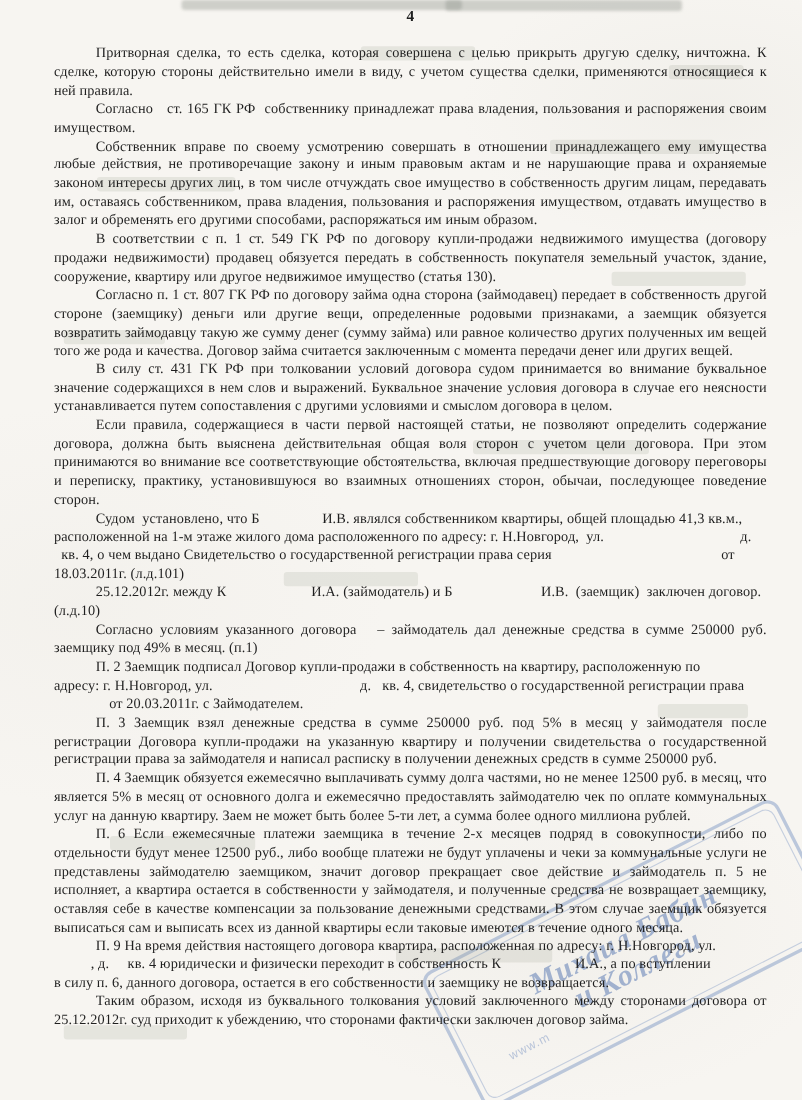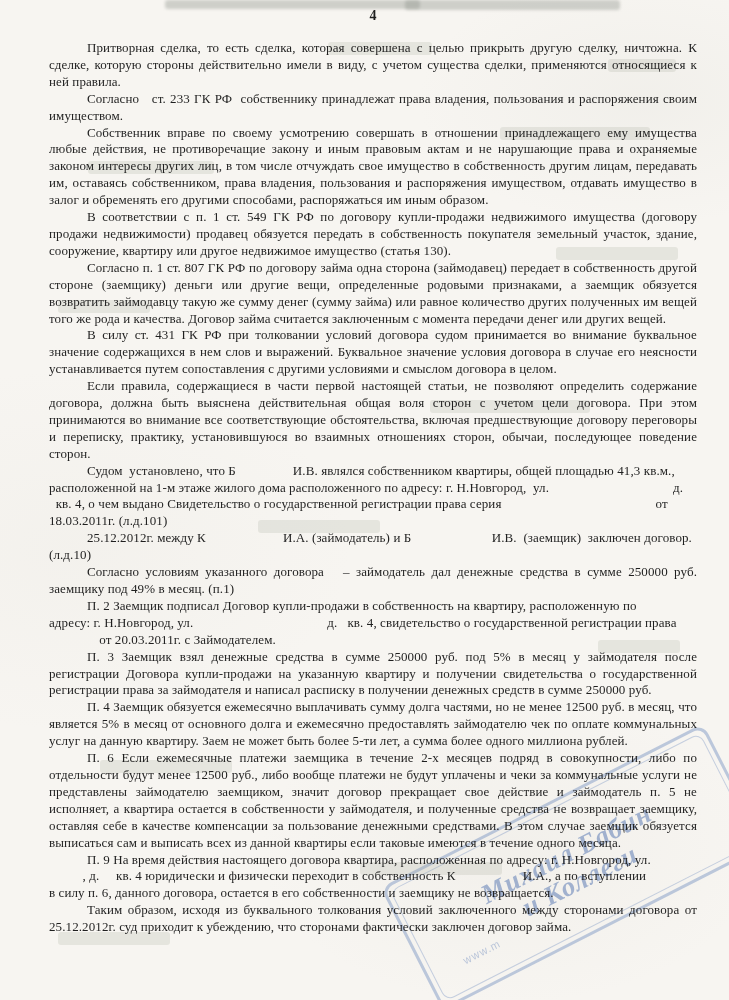--- a/index.html
+++ b/index.html
@@ -85,21 +85,21 @@
 
   <div class="stamp">
     <span class="big">Михаил Бабин</span>
     <span class="big">и Коллеги</span>
     <span class="url">www.m</span>
   </div>
 
   <div class="content">
     <p class="page-number">4</p>
     <p class="para">Притворная сделка, то есть сделка, которая совершена с целью прикрыть другую сделку, ничтожна. К сделке, которую стороны действительно имели в виду, с учетом существа сделки, применяются относящиеся к ней правила.</p>
-    <p class="para">Согласно   ст. 233 ГК РФ  собственнику принадлежат права владения, пользования и распоряжения своим имуществом.</p>
+    <p class="para">Согласно   ст. 165 ГК РФ  собственнику принадлежат права владения, пользования и распоряжения своим имуществом.</p>
     <p class="para">Собственник вправе по своему усмотрению совершать в отношении принадлежащего ему имущества любые действия, не противоречащие закону и иным правовым актам и не нарушающие права и охраняемые законом интересы других лиц, в том числе отчуждать свое имущество в собственность другим лицам, передавать им, оставаясь собственником, права владения, пользования и распоряжения имуществом, отдавать имущество в залог и обременять его другими способами, распоряжаться им иным образом.</p>
     <p class="para">В соответствии с п. 1 ст. 549 ГК РФ по договору купли-продажи недвижимого имущества (договору продажи недвижимости) продавец обязуется передать в собственность покупателя земельный участок, здание, сооружение, квартиру или другое недвижимое имущество (статья 130).</p>
     <p class="para">Согласно п. 1 ст. 807 ГК РФ по договору займа одна сторона (займодавец) передает в собственность другой стороне (заемщику) деньги или другие вещи, определенные родовыми признаками, а заемщик обязуется возвратить займодавцу такую же сумму денег (сумму займа) или равное количество других полученных им вещей того же рода и качества. Договор займа считается заключенным с момента передачи денег или других вещей.</p>
     <p class="para">В силу ст. 431 ГК РФ при толковании условий договора судом принимается во внимание буквальное значение содержащихся в нем слов и выражений. Буквальное значение условия договора в случае его неясности устанавливается путем сопоставления с другими условиями и смыслом договора в целом.</p>
     <p class="para">Если правила, содержащиеся в части первой настоящей статьи, не позволяют определить содержание договора, должна быть выяснена действительная общая воля сторон с учетом цели договора. При этом принимаются во внимание все соответствующие обстоятельства, включая предшествующие договору переговоры и переписку, практику, установившуюся во взаимных отношениях сторон, обычаи, последующее поведение сторон.</p>
     <p class="para">Судом  установлено, что Б                 И.В. являлся собственником квартиры, общей площадью 41,3 кв.м.,
 расположенной на 1-м этаже жилого дома расположенного по адресу: г. Н.Новгород,  ул.                                     д.
   кв. 4, о чем выдано Свидетельство о государственной регистрации права серия                                              от
 18.03.2011г. (л.д.101)</p>
     <p class="para">25.12.2012г. между К                       И.А. (займодатель) и Б                        И.В.  (заемщик)  заключен договор.

